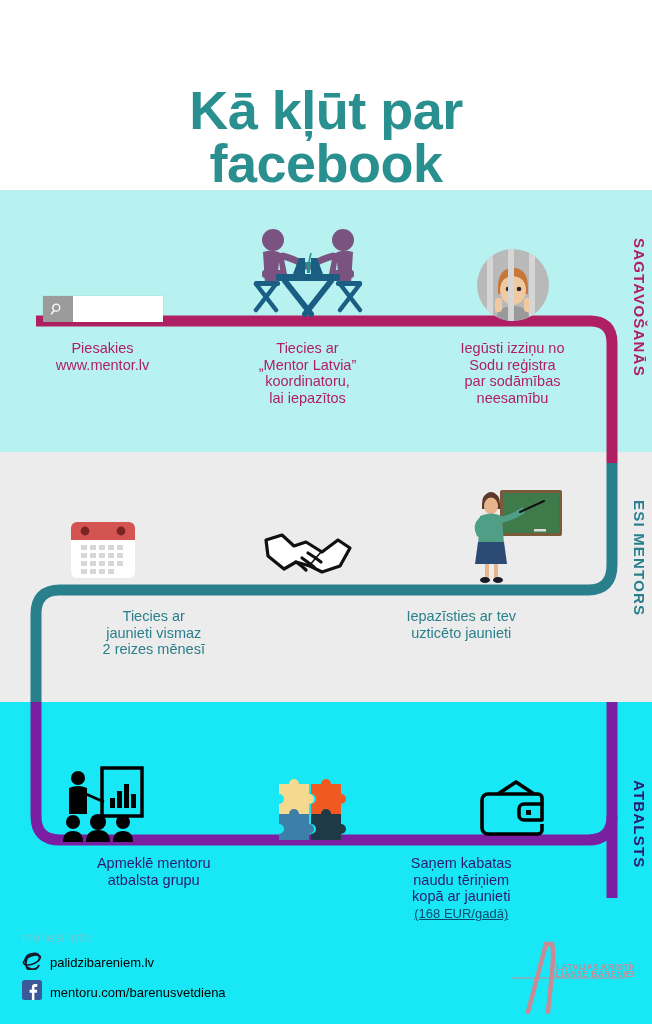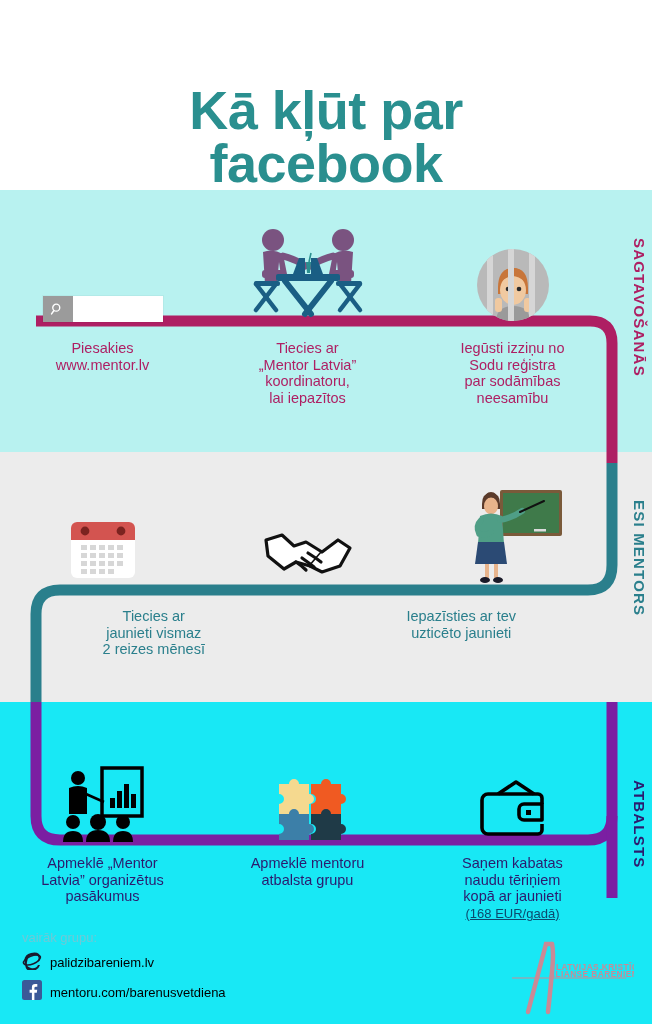--- a/index.html
+++ b/index.html
@@ -333,33 +333,30 @@
             <path d="M22 14 L40 2 L58 14"></path>
           </g>
           <rect x="50" y="30" width="5" height="5" fill="#000"></rect>
         </svg>
       </div>
     </div>
   </div>
 
   <div id="row3-caps">
     <div class="cell">
-      <div class="cap">Apmeklē „Mentor<br>Latvia” organizētus<br>pasākumus</div>
-    </div>
-    <div class="cell">
       <div class="cap">Apmeklē mentoru<br>atbalsta grupu</div>
     </div>
     <div class="cell">
       <div class="cap">Saņem kabatas<br>naudu tēriņiem<br>kopā ar jaunieti</div>
       <div class="cap sub">(168 EUR/gadā)</div>
     </div>
   </div>
 
   <div id="footer">
-    <div class="more-info">vairāk grupu:</div>
+    <div class="more-info">mēnesī info:</div>
 
     <div class="foot-line">
       <span>
         <svg width="20" height="20" viewBox="0 0 20 20">
           <path d="M3 13 q-2 -8 6 -10 q9 -2 9 5 q0 3 -3 4 q4 -6 -2 -7 q-7 -1 -8 7 q-1 5 4 6 q5 1 7 -3 h2 q-2 6 -9 6 q-6 0 -6 -8 z" fill="#1a1a2e"></path>
           <ellipse cx="10" cy="10" rx="9" ry="4" fill="none" stroke="#1a1a2e" stroke-width="1.6" transform="rotate(-22 10 10)"></ellipse>
         </svg>
       </span>
       <span class="ftext">palidzibareniem.lv</span>
     </div>

